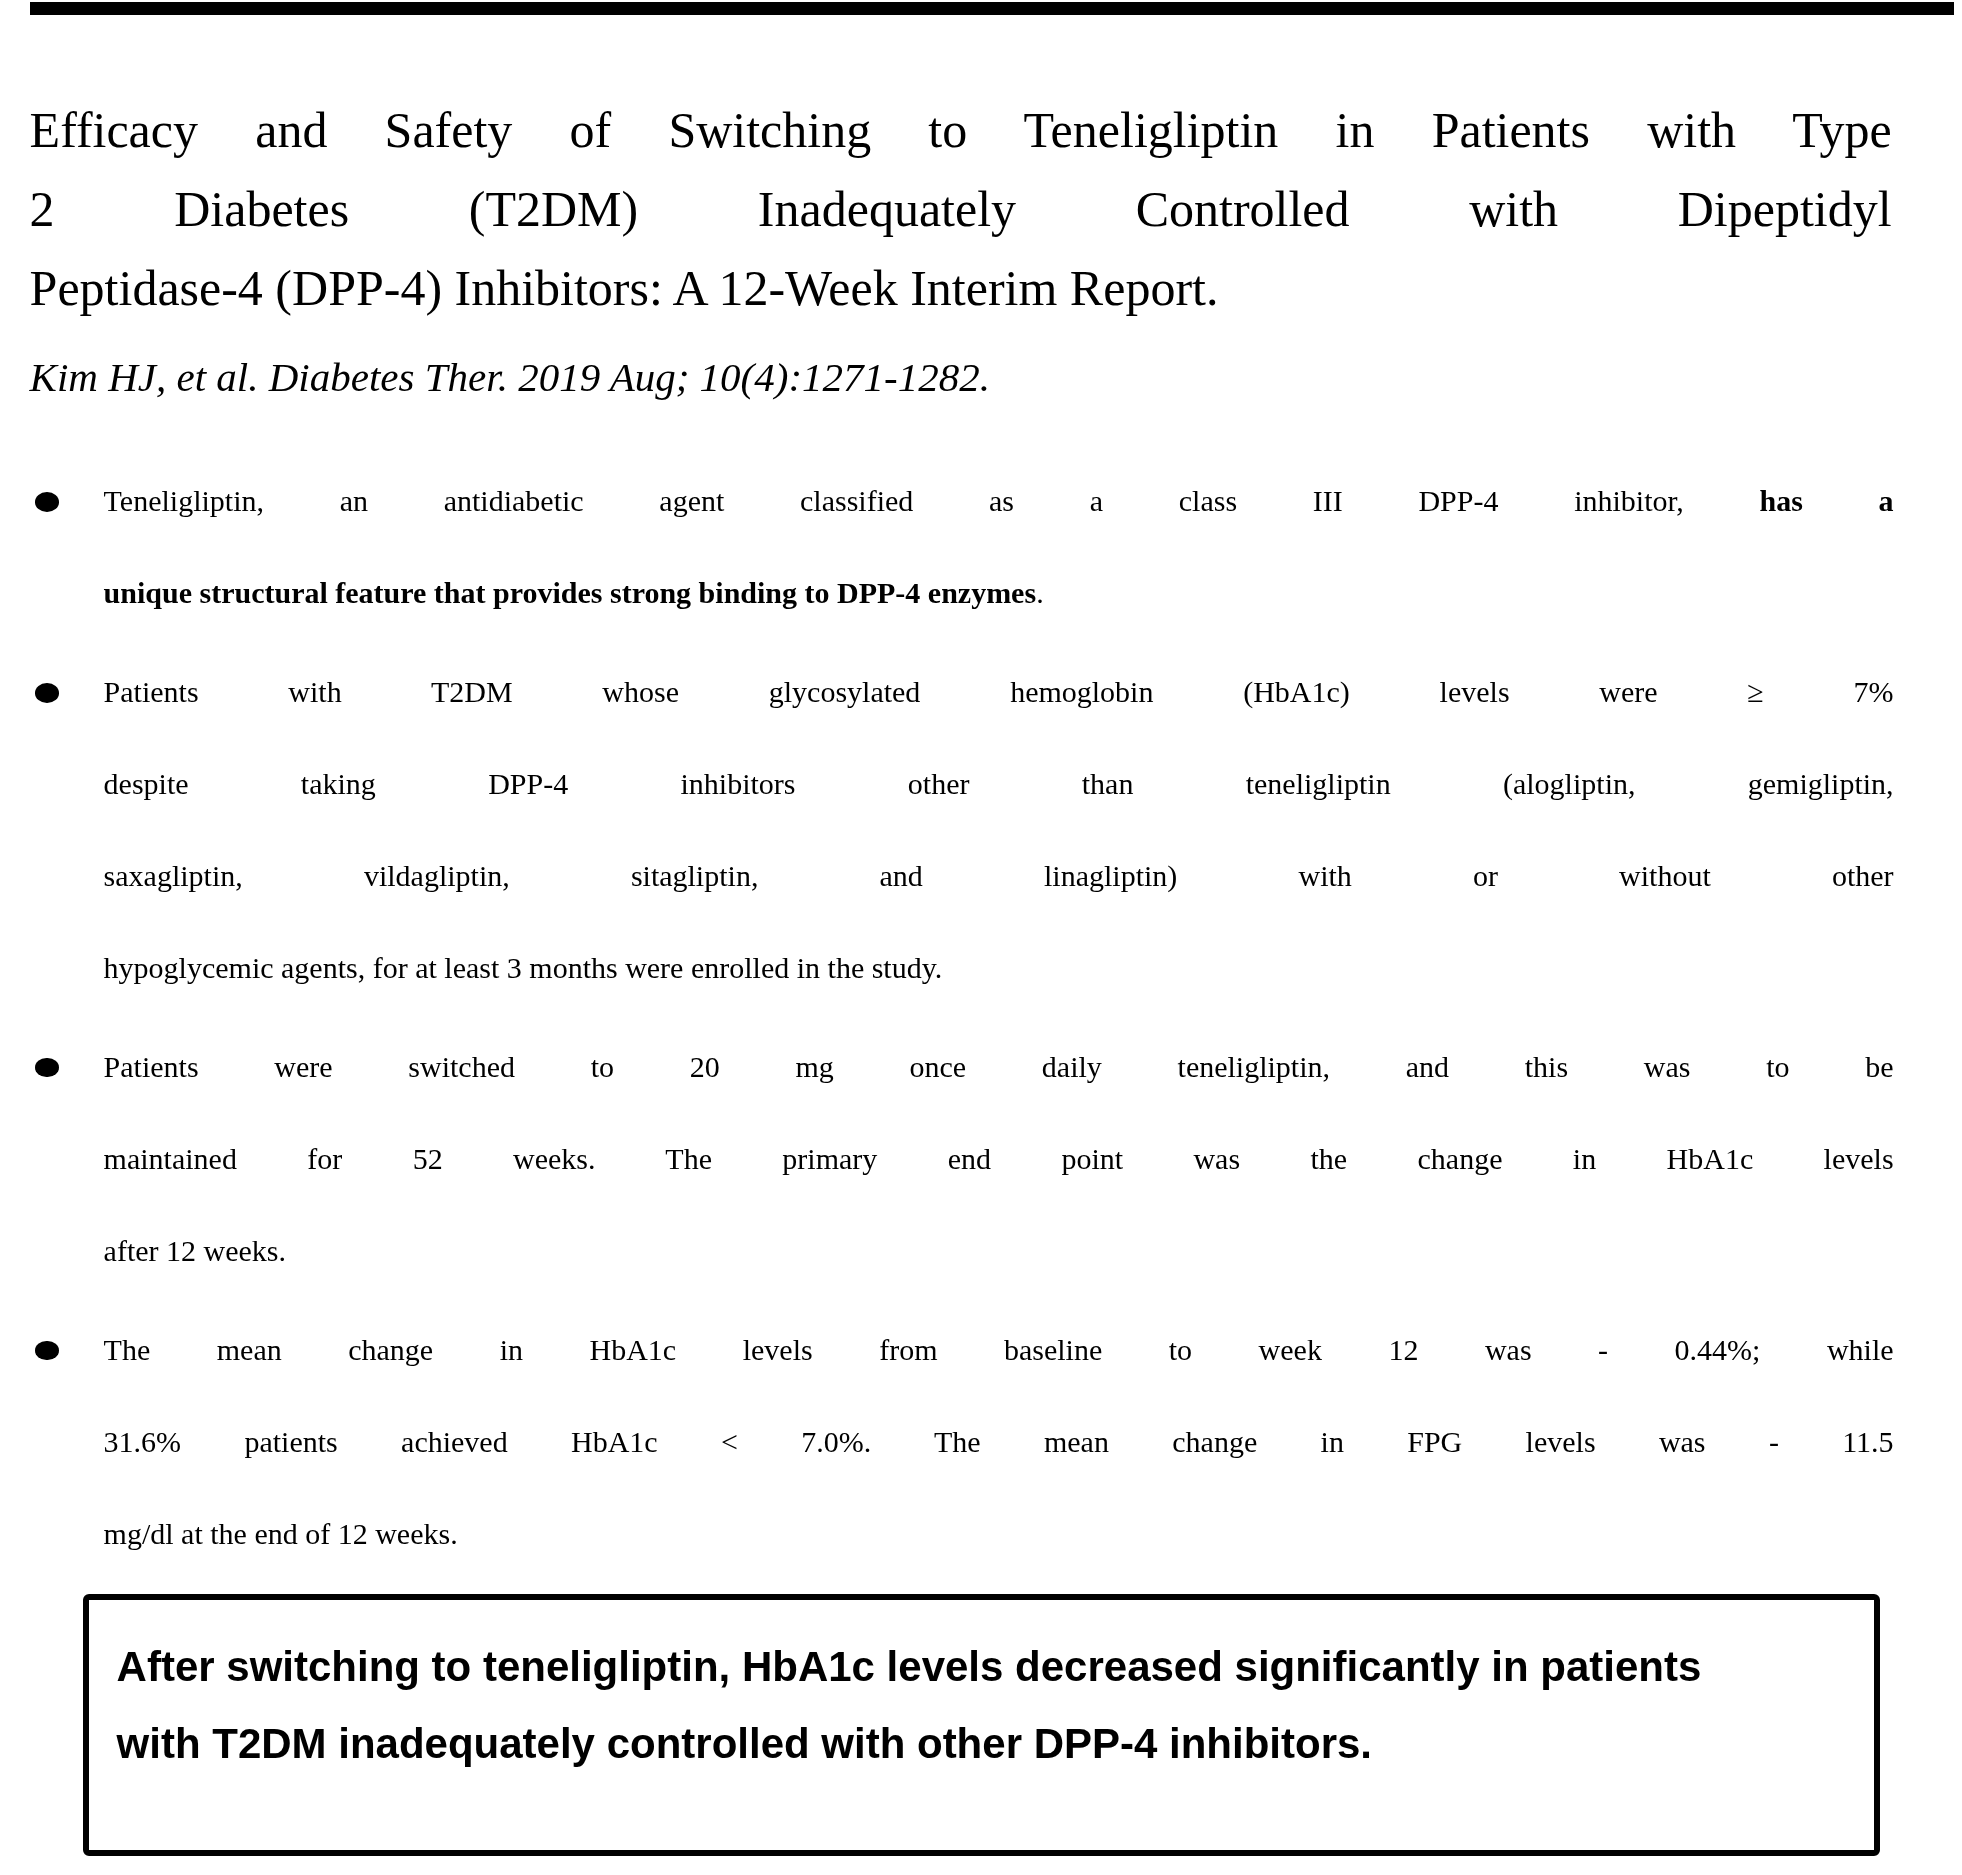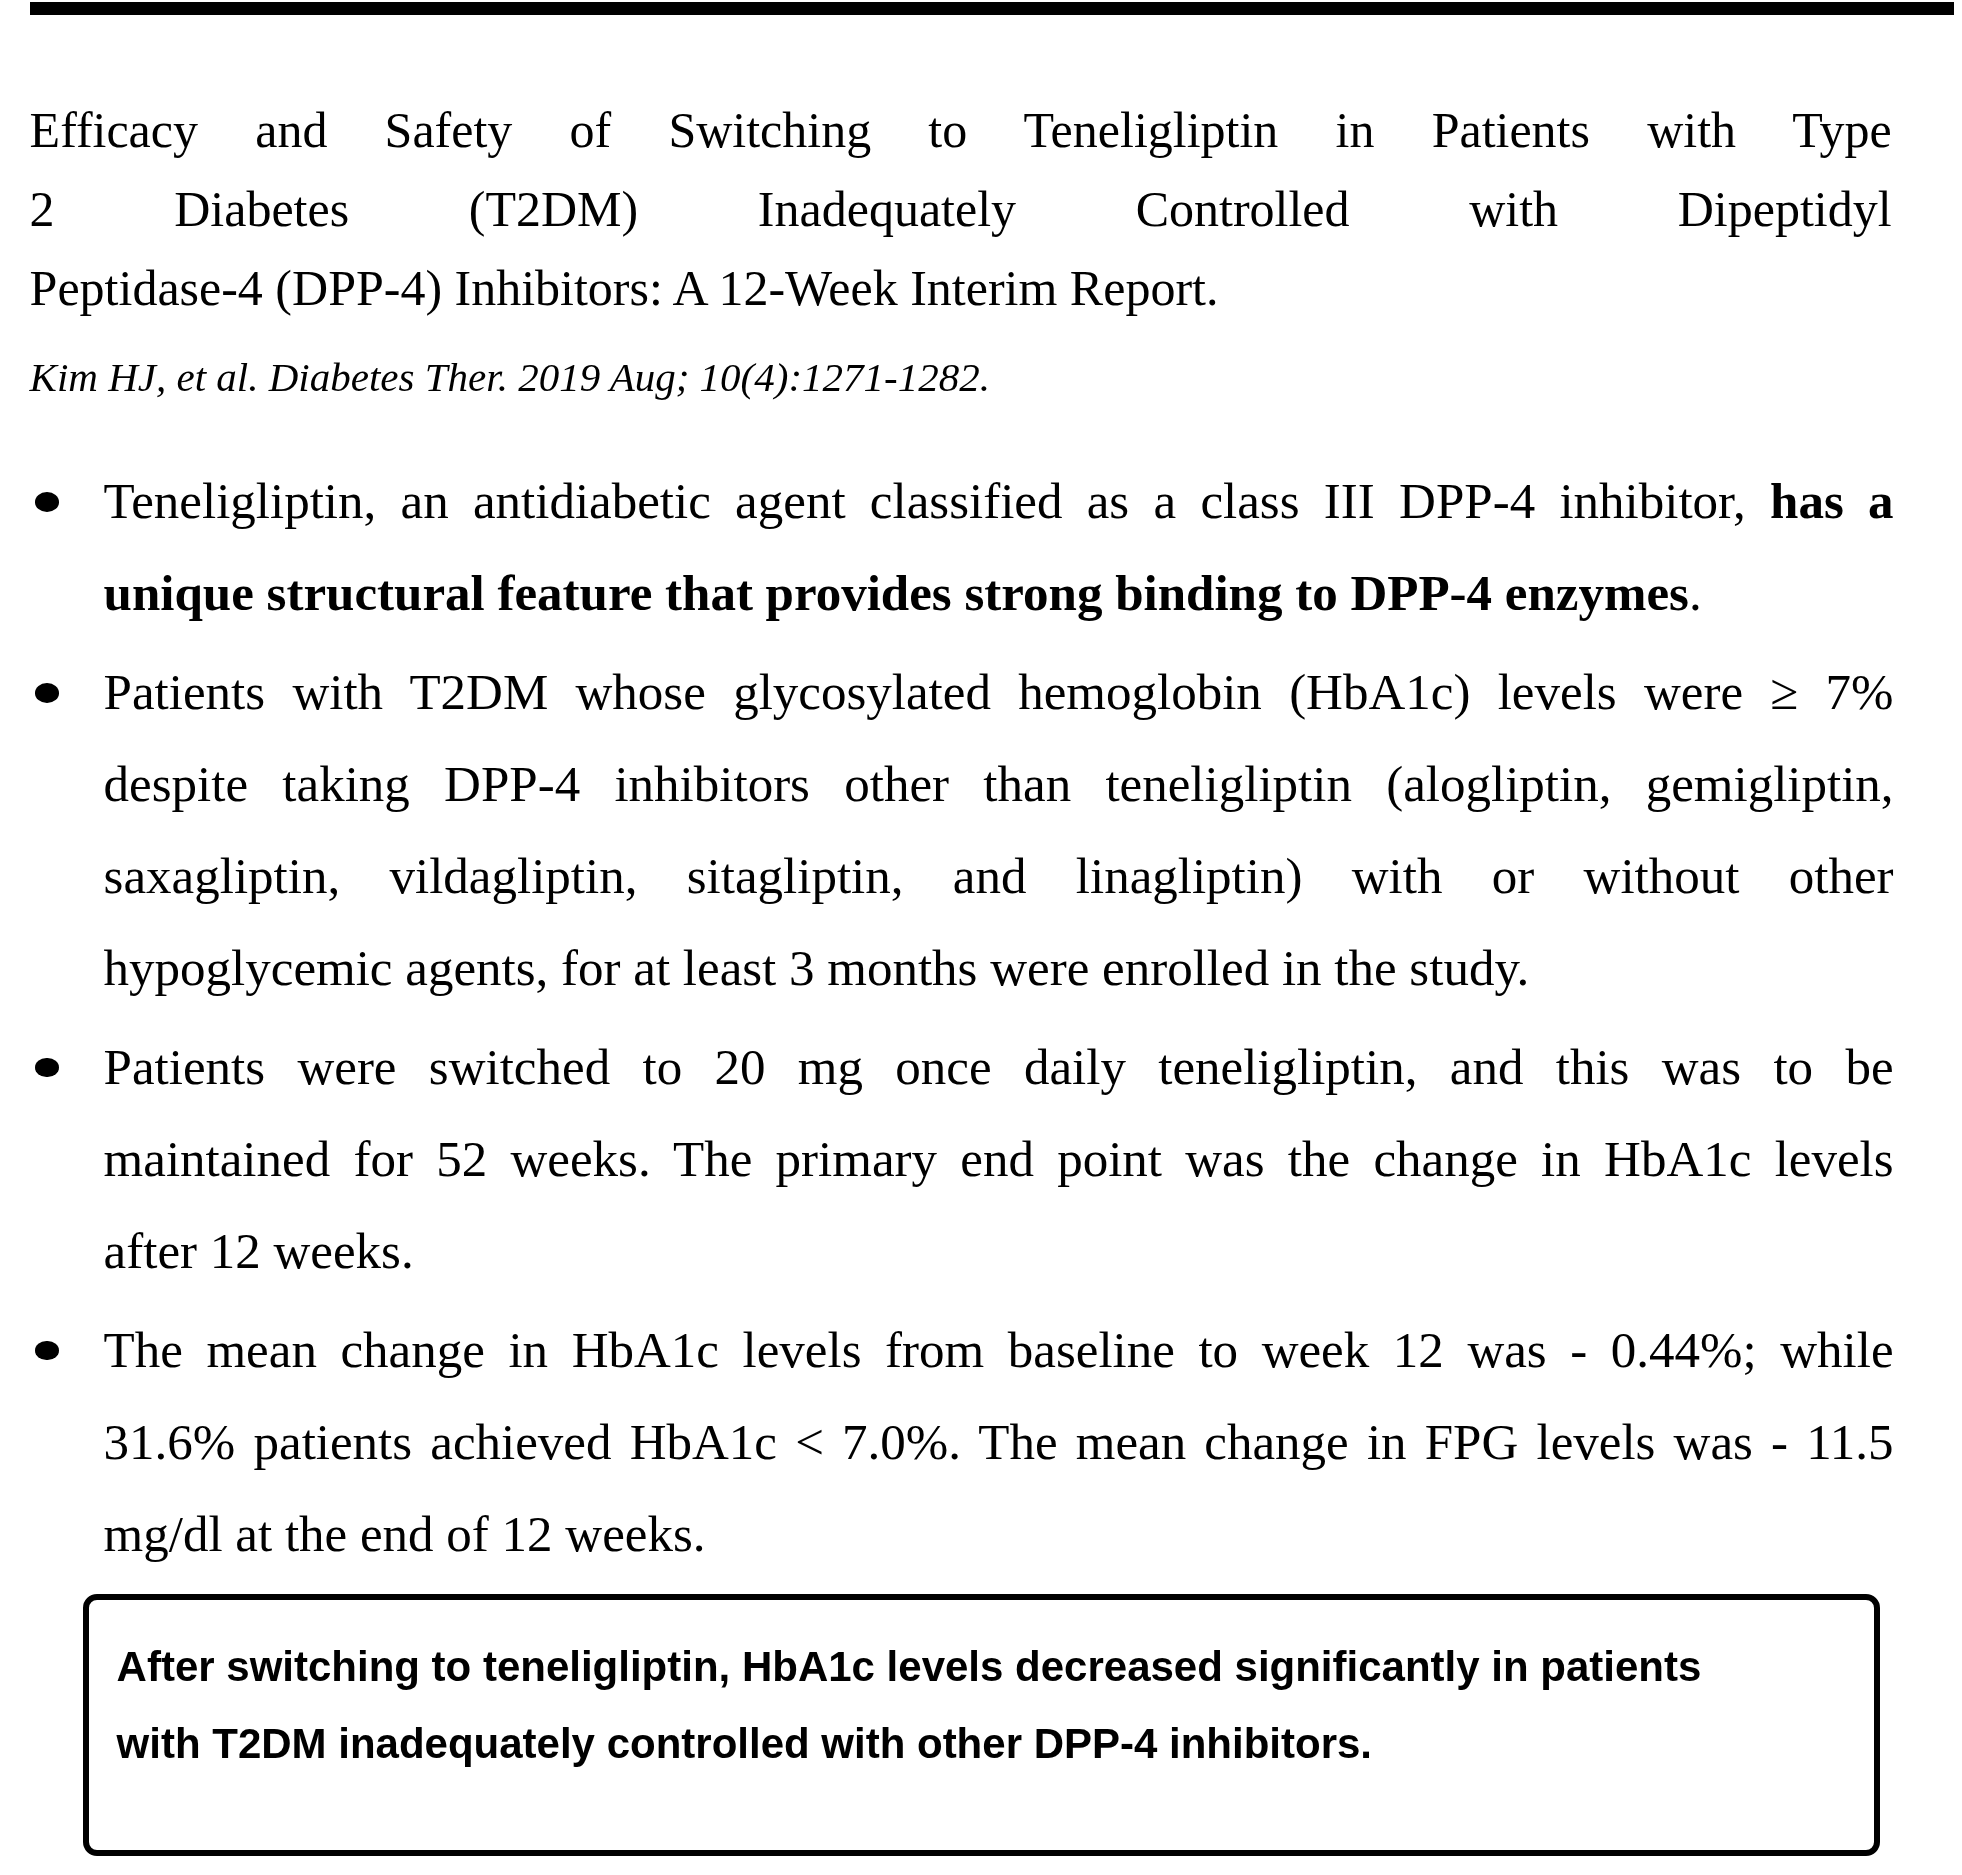--- a/index.html
+++ b/index.html
@@ -38,32 +38,32 @@
     width: 1864px;
   }
   .bullet { position: relative; padding-left: 74px; margin-bottom: 6.9px; }
   .dot {
     position: absolute; left: 5.9px; top: 37px;
     width: 23.6px; height: 19.7px;
     border-radius: 50%;
     background: #000000;
   }
   .bline {
-    font-size: 51px;
+    font-size: 30px;
     line-height: 92px;
     text-align: left;
   }
   .bline.j { text-align: justify; text-align-last: justify; text-justify: inter-word; }
   .bline .b { font-weight: bold; }
   .cbox {
     position: absolute; left: 83px; top: 1594px;
     width: 1797px; height: 262px;
     box-sizing: border-box;
     border: 6.9px solid #000000;
-    border-radius: 14px;
+    border-radius: 6px;
     padding: 27.6px 29.6px 0 27.6px;
     font-family: "Liberation Sans", sans-serif;
     font-weight: bold;
     font-size: 42px;
     line-height: 77px;
   }
   .cline { white-space: nowrap; }
 </style>
 </head>
 <body style="background: rgb(255, 255, 255); color: rgb(0, 0, 0);">

